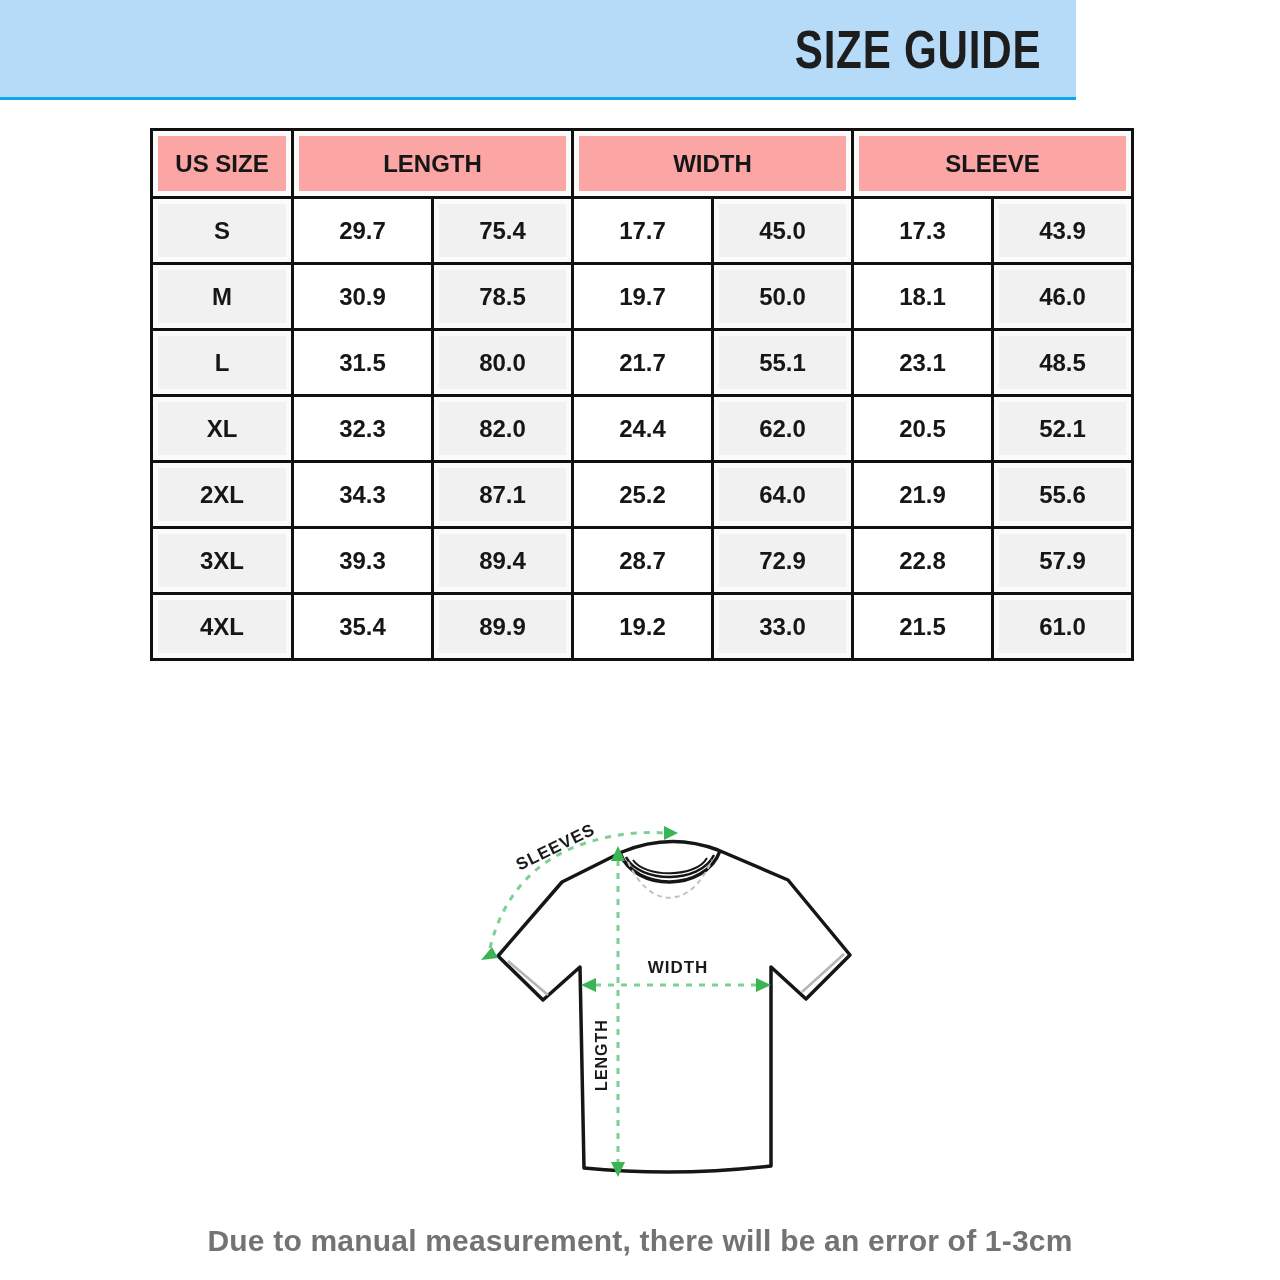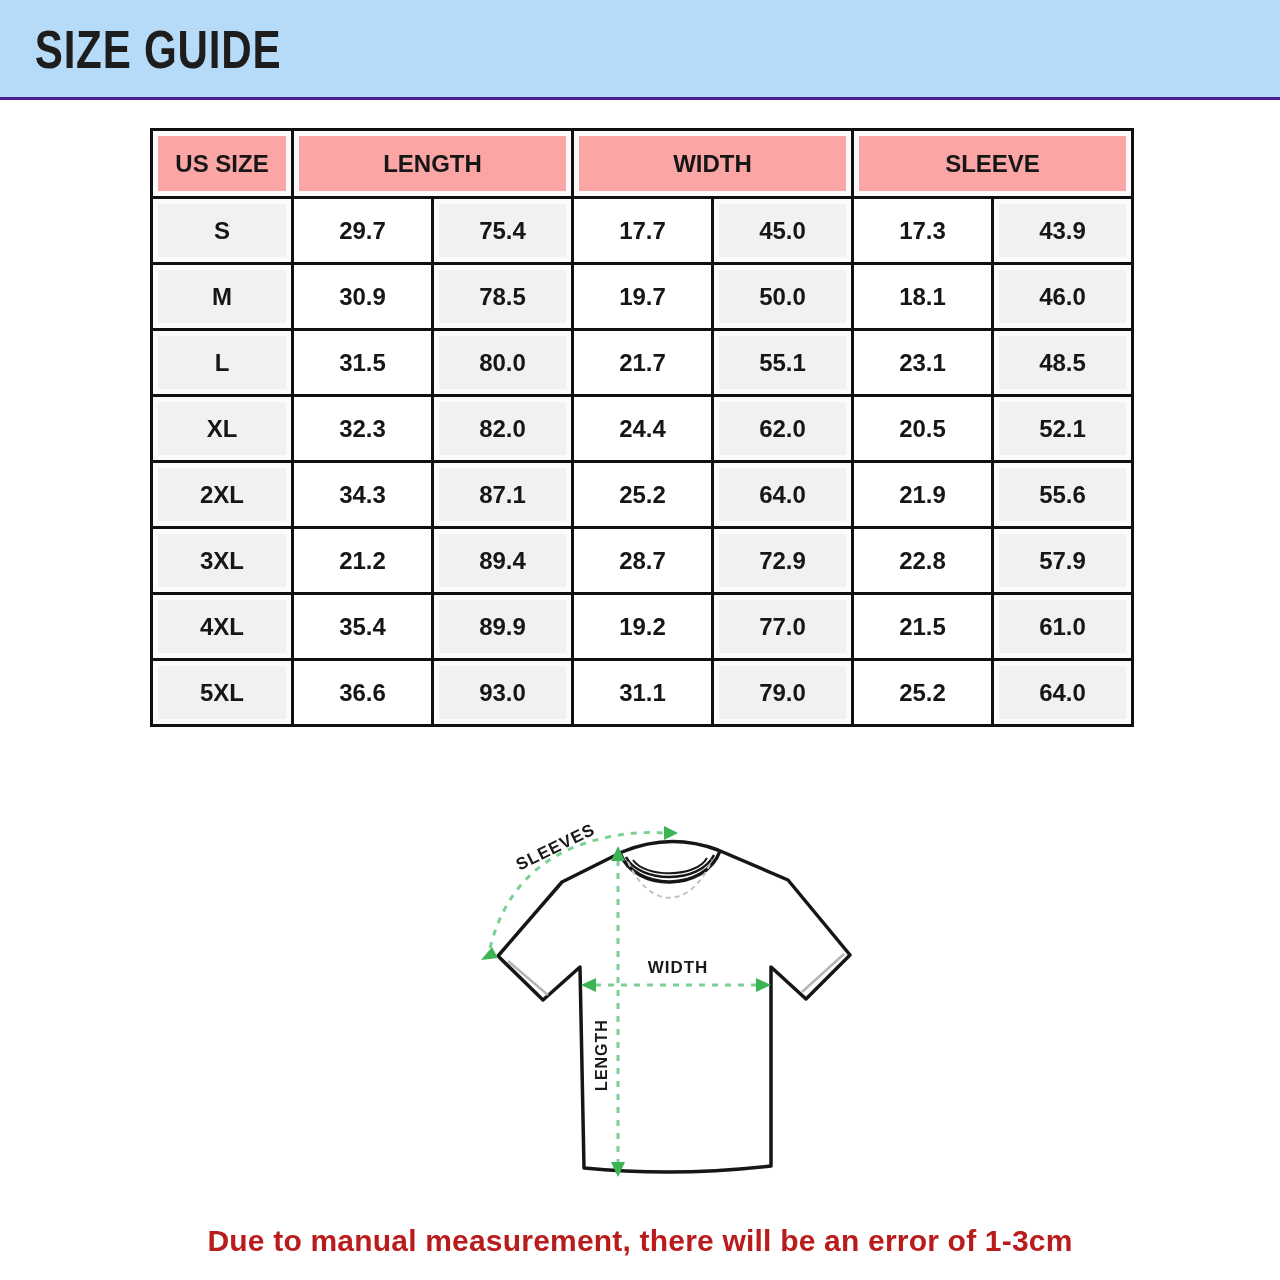--- a/index.html
+++ b/index.html
@@ -6,24 +6,24 @@
   html,body { width:1280px; height:1280px; }
   body {
     position:relative;
     background:#ffffff;
     font-family:"Liberation Sans", sans-serif;
     overflow:hidden;
   }
 
   
   .banner {
-    position:absolute; left:0; top:0; width:1280px; height:100px;
+    position:absolute; left:0; top:0; width:1076px; height:100px;
     background:#b5dbf9;
-    border-bottom:3px solid #4c1d95;
-    display:flex; align-items:center; justify-content:flex-start;
+    border-bottom:3px solid #0ea5e9;
+    display:flex; align-items:center; justify-content:flex-end;
   }
   .banner h1 {
     font-size:54px; font-weight:bold; color:#1d1d1d;
     letter-spacing:1px; transform:scaleX(0.78);
     white-space:nowrap;
   }
 
   
   table.size-chart {
     position:absolute; left:150px; top:128px; width:981px;
@@ -47,21 +47,21 @@
     box-shadow: inset 0 0 0 5px #fbfbfb;
   }
 
   
   .shirt-wrap { position:absolute; left:450px; top:800px; width:520px; height:430px; }
 
   
   .note {
     position:absolute; left:0; top:1224px; width:1280px;
     text-align:center;
-    font-size:30px; font-weight:bold; color:#b91c1c;
+    font-size:30px; font-weight:bold; color:#737373;
     letter-spacing:0.2px;
   }
 </style>
 </head>
 <body>
 
 <div class="banner">
   <h1>SIZE GUIDE</h1>
 </div>
 
@@ -124,44 +124,35 @@
       <th>2XL</th>
       <td>34.3</td>
       <td>87.1</td>
       <td>25.2</td>
       <td>64.0</td>
       <td>21.9</td>
       <td>55.6</td>
     </tr>
     <tr>
       <th>3XL</th>
-      <td>21.2</td>
+      <td>39.3</td>
       <td>89.4</td>
       <td>28.7</td>
       <td>72.9</td>
       <td>22.8</td>
       <td>57.9</td>
     </tr>
     <tr>
       <th>4XL</th>
       <td>35.4</td>
       <td>89.9</td>
       <td>19.2</td>
-      <td>77.0</td>
+      <td>33.0</td>
       <td>21.5</td>
       <td>61.0</td>
-    </tr>
-    <tr>
-      <th>5XL</th>
-      <td>36.6</td>
-      <td>93.0</td>
-      <td>31.1</td>
-      <td>79.0</td>
-      <td>25.2</td>
-      <td>64.0</td>
     </tr>
   </tbody>
 </table>
 
 <div class="shirt-wrap">
   <svg width="520" height="430" viewBox="0 0 520 430" xmlns="http://www.w3.org/2000/svg">
 
     <path d="M 172 52
          Q 220 32 268 50
          L 338 80

